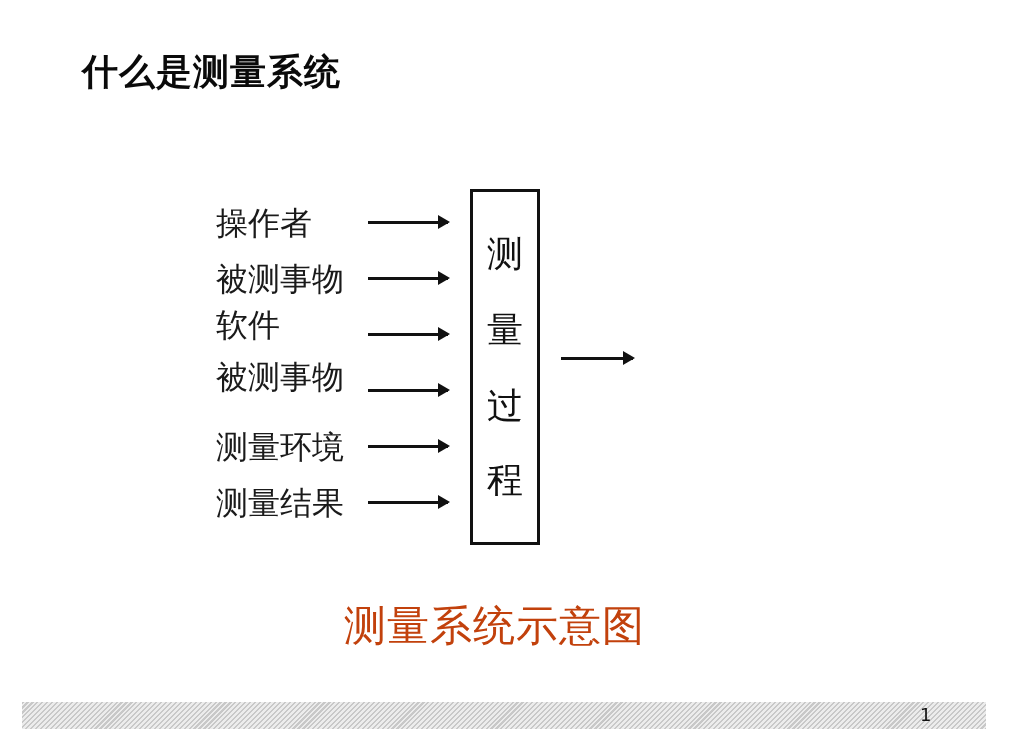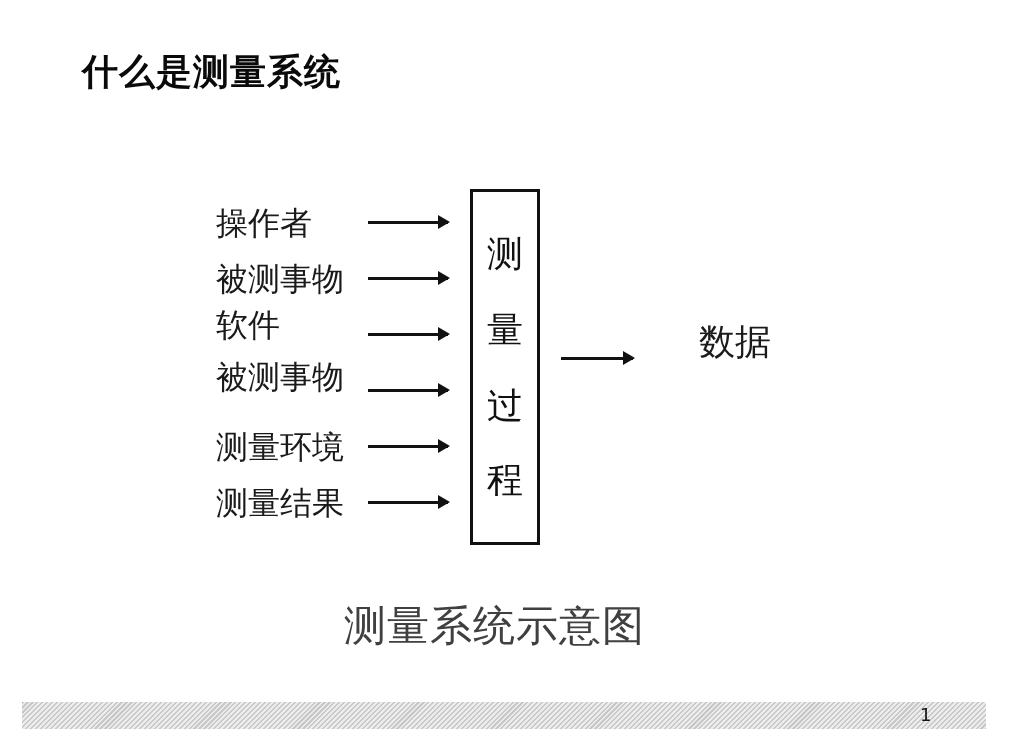--- a/index.html
+++ b/index.html
@@ -29,21 +29,21 @@
   }
   .process-char {
     position: absolute; left: 0; width: 64px; text-align: center; font-size: 36px; color: #111;
   }
   .out-arrow { left: 561px; top: 357px; width: 72px; }
   .output-label {
     position: absolute; left: 630px; top: 318px; width: 210px; text-align: center;
     font-size: 36px; line-height: 48px; color: #1a1a1a;
   }
   .caption {
-    position: absolute; left: 344px; top: 598px; font-size: 42px; color: #404040; letter-spacing: 1px;
+    position: absolute; left: 344px; top: 598px; font-size: 42px; color: #c2410c; letter-spacing: 1px;
   }
   .footer-bar {
     position: absolute; left: 22px; top: 702px; width: 964px; height: 27px;
     background: repeating-linear-gradient(135deg, #c8c8c8 0px, #c8c8c8 1.5px, #ececec 1.5px, #ececec 3.5px);
   }
   .page-number {
     position: absolute; left: 920px; top: 704px; font-size: 18px; color: #111;
   }
 </style>
 </head>
@@ -75,20 +75,19 @@
   <div class="process-box">
     <div class="process-char" style="top:38px">测</div>
     <div class="process-char" style="top:114px">量</div>
     <div class="process-char" style="top:190px">过</div>
     <div class="process-char" style="top:264px">程</div>
   </div>
 
   <div class="arrow out-arrow"></div>
 
   <div class="output-label">
-    <div>数据</div>
   </div>
 
   <div class="caption">测量系统示意图</div>
 </div>
 
 <div class="footer-bar"></div>
 <div class="page-number">1</div>
 
 </body></html>

